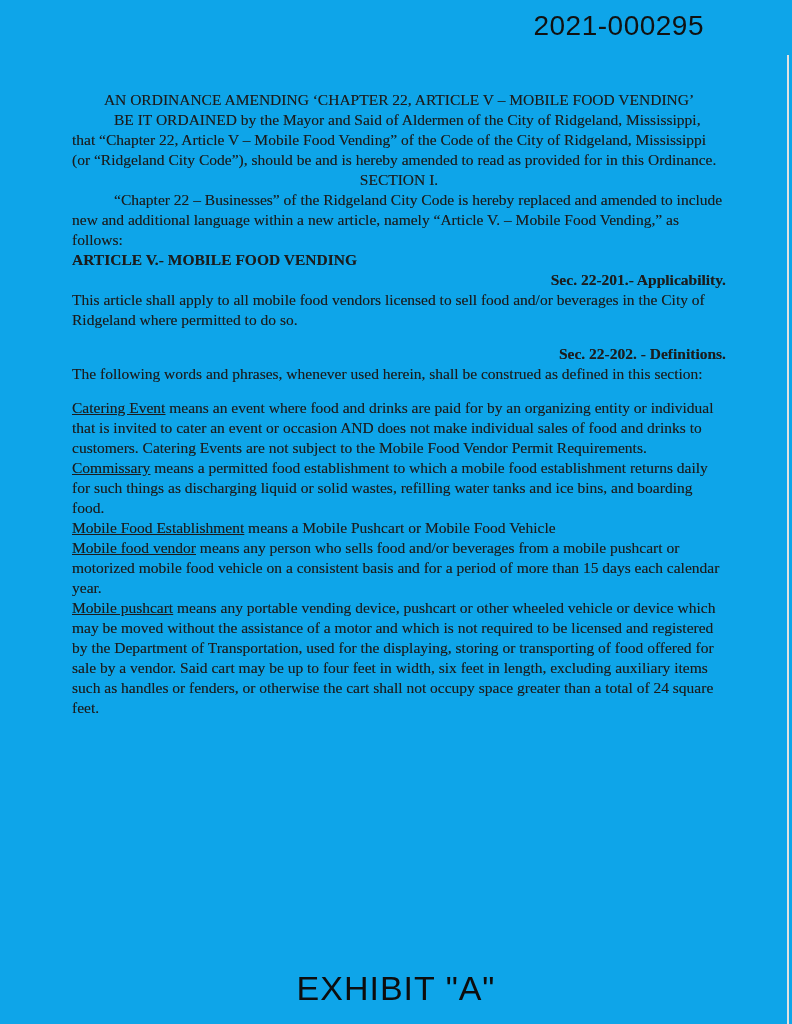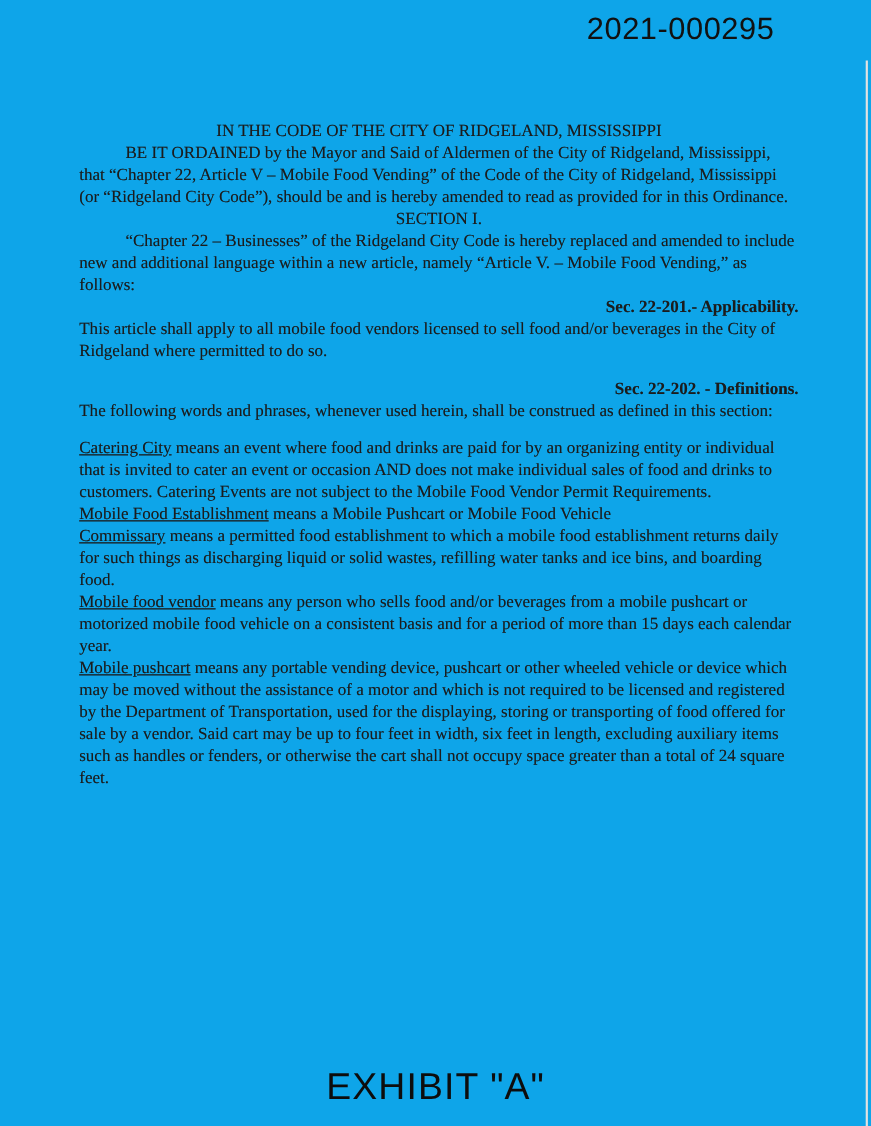--- a/index.html
+++ b/index.html
@@ -93,51 +93,51 @@
 
 <div class="page">
 
   <div class="scan-edge"></div>
 
   <div class="doc-number">2021-000295</div>
 
   <div class="content">
 
     <p class="title">
-      <br>
-      <span>IN THE CODE OF THE CITY OF RIDGELAND, MISSISSIPPI</span>
+      <span>AN ORDINANCE AMENDING ‘CHAPTER 22, ARTICLE V – MOBILE FOOD VENDING’</span><br>
     </p>
 
     <p class="preamble">BE IT ORDAINED by the Mayor and Said of Aldermen of the City of Ridgeland, Mississippi, that “Chapter 22, Article V – Mobile Food Vending” of the Code of the City of Ridgeland, Mississippi (or “Ridgeland City Code”), should be and is hereby amended to read as provided for in this Ordinance.</p>
 
     <p class="section-heading">SECTION I.</p>
 
     <p class="section-body">“Chapter 22 – Businesses” of the Ridgeland City Code is hereby replaced and amended to include new and additional language within a new article, namely “Article V. – Mobile Food Vending,” as follows:</p>
 
+    <p class="article-heading">ARTICLE V.- MOBILE FOOD VENDING</p>
 
     <div class="sec-block">
       <p class="sec-heading">Sec. 22-201.- Applicability.</p>
       <p class="sec-body">This article shall apply to all mobile food vendors licensed to sell food and/or beverages in the City of Ridgeland where permitted to do so.</p>
     </div>
 
     <div class="sec-block">
       <p class="sec-heading">Sec. 22-202. - Definitions.</p>
       <p class="sec-body">The following words and phrases, whenever used herein, shall be construed as defined in this section:</p>
     </div>
 
     <p class="def">
-      <span class="term">Catering City</span><span> means an event where food and drinks are paid for by an organizing entity or individual that is invited to cater an event or occasion AND does not make individual sales of food and drinks to customers. Catering Events are not subject to the Mobile Food Vendor Permit Requirements.</span>
+      <span class="term">Catering Event</span><span> means an event where food and drinks are paid for by an organizing entity or individual that is invited to cater an event or occasion AND does not make individual sales of food and drinks to customers. Catering Events are not subject to the Mobile Food Vendor Permit Requirements.</span>
+    </p>
+
+    <p class="def">
+      <span class="term">Commissary</span><span> means a permitted food establishment to which a mobile food establishment returns daily for such things as discharging liquid or solid wastes, refilling water tanks and ice bins, and boarding food.</span>
     </p>
 
     <p class="def">
       <span class="term">Mobile Food Establishment</span><span> means a Mobile Pushcart or Mobile Food Vehicle</span>
-    </p>
-
-    <p class="def">
-      <span class="term">Commissary</span><span> means a permitted food establishment to which a mobile food establishment returns daily for such things as discharging liquid or solid wastes, refilling water tanks and ice bins, and boarding food.</span>
     </p>
 
     <p class="def">
       <span class="term">Mobile food vendor</span><span> means any person who sells food and/or beverages from a mobile pushcart or motorized mobile food vehicle on a consistent basis and for a period of more than 15 days each calendar year.</span>
     </p>
 
     <p class="def">
       <span class="term">Mobile pushcart</span><span> means any portable vending device, pushcart or other wheeled vehicle or device which may be moved without the assistance of a motor and which is not required to be licensed and registered by the Department of Transportation, used for the displaying, storing or transporting of food offered for sale by a vendor. Said cart may be up to four feet in width, six feet in length, excluding auxiliary items such as handles or fenders, or otherwise the cart shall not occupy space greater than a total of 24 square feet.</span>
     </p>
 

